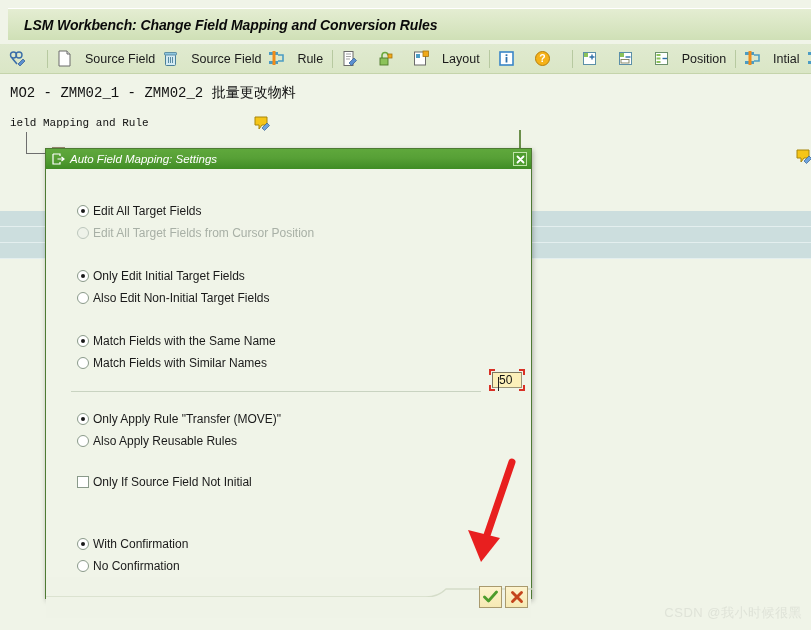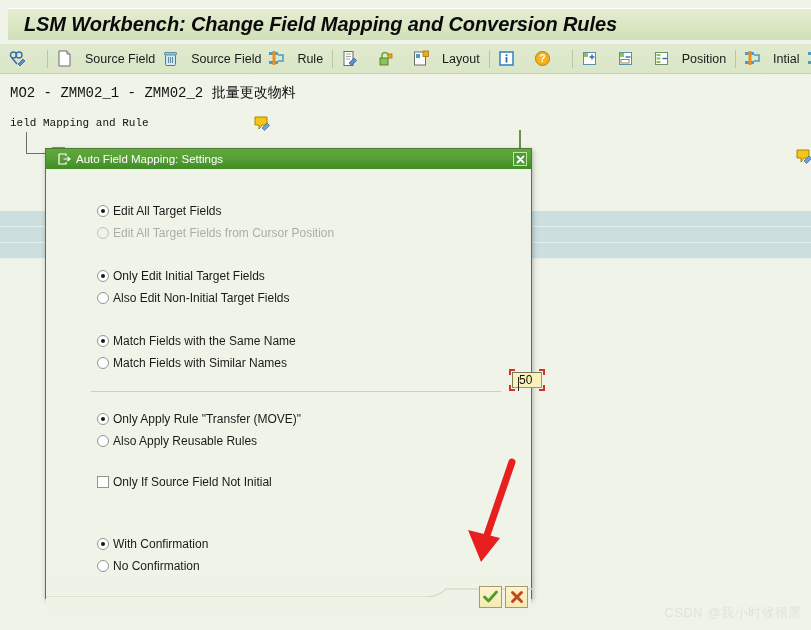--- a/index.html
+++ b/index.html
@@ -20,21 +20,21 @@
   .banner {
     position: absolute;
     left: 8px; top: 8px;
     width: 803px; height: 32px;
     background: linear-gradient(to bottom, #e4edd2 0%, #d9e6c3 55%, #cfe0b6 100%);
     border-top: 1px solid #ffffff;
     display: flex;
     align-items: center;
   }
   .banner-title {
-    font-size: 20px;
+    font-size: 14px;
     font-weight: bold;
     font-style: italic;
     color: #0a0a0a;
     padding-left: 16px;
     letter-spacing: -0.1px;
     white-space: nowrap;
   }
 
   
   .toolbar {
@@ -136,21 +136,22 @@
     background: #f0f4e8;
     border: 1px solid #4e7a33;
     box-shadow: 1px 2px 5px rgba(0,0,0,0.28);
   }
   .dlg-titlebar {
     position: relative;
     height: 20px;
     background: linear-gradient(to bottom, #5fa83c 0%, #57a036 45%, #3f8c24 100%);
     display: flex;
     align-items: center;
-    padding: 0 3px 0 12px;
+    padding: 0 3px 0 6px;
+    font-style: italic;
   }
   .dlg-title-text {
     font-size: 11.5px;
     color: #ffffff;
     margin-left: 5px;
     white-space: nowrap;
   }
   .dlg-close {
     position: absolute;
     right: 4px; top: 3px;
@@ -158,21 +159,20 @@
     background: #4e9c2e;
     border: 1px solid #bfe3a8;
     display: flex; align-items: center; justify-content: center;
     cursor: pointer;
   }
   .dlg-body {
     position: relative;
     height: 408px;
     background: #f0f4e8;
     padding: 0;
-    margin-left: 20px;
   }
   .dlg-footer {
     position: relative;
     height: 41px;
     background: #eff3e7;
   }
   .footer-sep {
     position: absolute;
     left: 0; top: 8px; width: 487px; height: 12px;
     overflow: hidden;

